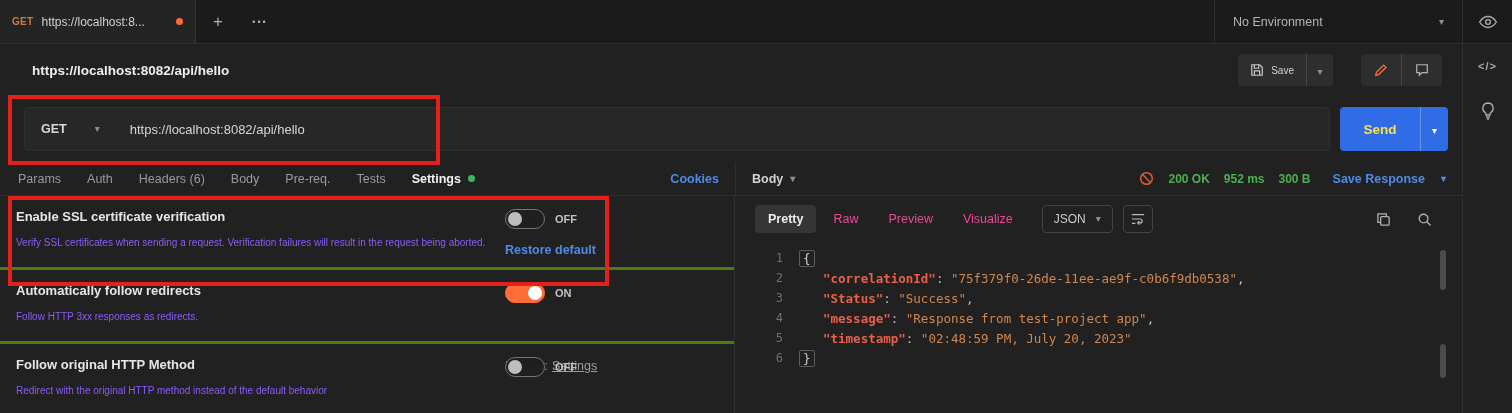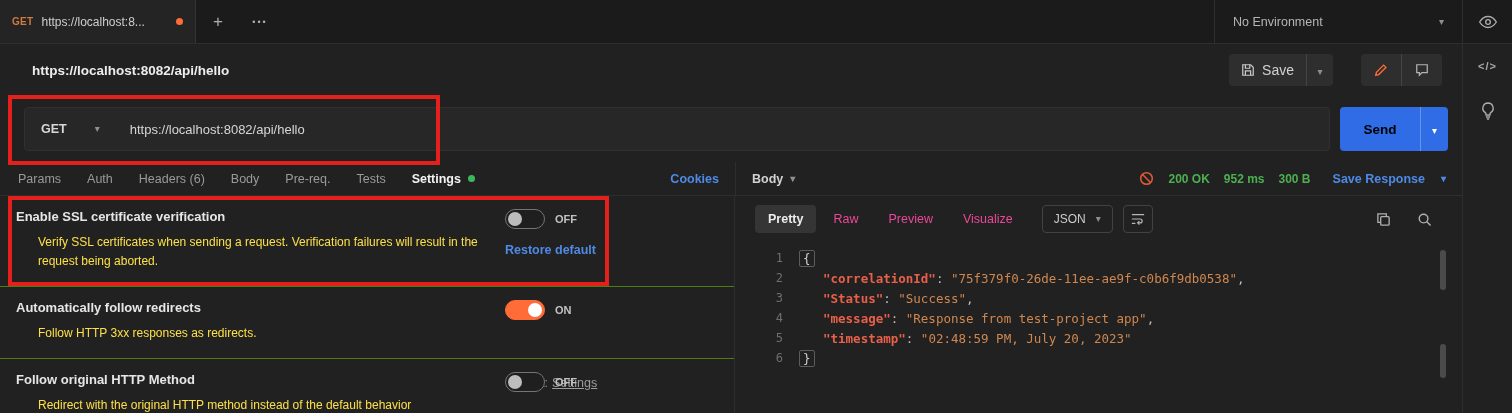--- a/index.html
+++ b/index.html
@@ -30,55 +30,55 @@
   .center { flex:1; min-width:0; display:flex; flex-direction:column; }
   .right-rail { width:50px; flex:none; border-left:1px solid #2e2e2e; display:flex; flex-direction:column;
                 align-items:center; padding-top:16px; gap:30px; }
   .rail-code { font-size:11px; font-weight:700; color:#a8a8a8; letter-spacing:1px; }
 
   
   .title-row { height:52px; flex:none; display:flex; align-items:center; padding:0 20px 0 32px; }
   .page-title { font-size:13.5px; font-weight:700; color:#ededed; }
   .save-group, .edit-group { display:flex; align-items:center; height:32px; background:#2e2e2e; border-radius:4px; overflow:hidden; }
   .save-group { margin-right:28px; }
-  .save-main { display:flex; align-items:center; gap:7px; padding:0 12px; height:100%; font-size:14px; color:#d2d2d2; }
+  .save-main { display:flex; align-items:center; gap:7px; padding:0 12px; height:100%; font-size:10px; color:#d2d2d2; }
   .v-div { width:1px; height:100%; background:#454545; }
   .save-chev { width:26px; height:100%; }
   .edit-group button { width:40px; height:100%; display:flex; align-items:center; justify-content:center; }
 
   
   .url-row { height:66px; flex:none; display:flex; align-items:center; padding:0 14px 0 24px; gap:10px; }
   .url-bar { flex:1; height:44px; background:#272727; border:1px solid #303030; border-radius:4px; display:flex; align-items:center; }
   .method-select { display:flex; align-items:center; gap:28px; padding:0 16px; height:100%; cursor:pointer; }
   .method-label { font-size:12.5px; font-weight:700; color:#d8d8d8; }
   .url-input { font-size:13px; color:#d6d6d6; margin-left:14px; cursor:text; }
   .send-split { display:flex; height:44px; flex:none; }
-  .send-btn { width:80px; background:#2f6ce5; border-radius:4px 0 0 4px; color:#000000; font-size:13.5px; font-weight:700; }
+  .send-btn { width:80px; background:#2f6ce5; border-radius:4px 0 0 4px; color:#fde047; font-size:13.5px; font-weight:700; }
   .send-chev { width:28px; background:#2f6ce5; border-left:1px solid rgba(255,255,255,.28); border-radius:0 4px 4px 0; }
   .send-chev .chev { color:#fff; }
 
   
   .tabs-row { height:34px; flex:none; display:flex; border-bottom:1px solid #2e2e2e; }
   .tabs-left { width:735px; flex:none; display:flex; align-items:center; padding-left:18px; gap:26px; }
   .rtab { font-size:12.5px; color:#9a9a9a; cursor:pointer; white-space:nowrap; }
   .rtab.active { color:#f2f2f2; font-weight:600; display:flex; align-items:center; gap:7px; }
   .green-dot { width:7px; height:7px; border-radius:50%; background:#3cb85c; display:inline-block; }
   .cookies-link { margin-left:auto; margin-right:16px; color:#4e8ae6; font-weight:600; font-size:12.5px; cursor:pointer; }
   .tabs-right { flex:1; min-width:0; border-left:1px solid #2e2e2e; display:flex; align-items:center; padding:0 16px; gap:14px; }
   .body-dd { display:flex; align-items:center; gap:7px; font-size:12.5px; font-weight:600; color:#d2d2d2; cursor:pointer; }
   .meta { font-size:12px; font-weight:600; color:#4caf50; cursor:pointer; white-space:nowrap; }
   .save-response { display:flex; align-items:center; gap:16px; margin-left:8px; font-size:12.5px; font-weight:600; color:#4e8ae6; cursor:pointer; white-space:nowrap; }
   .save-response .chev { color:#4e8ae6; }
 
   
   .content-row { flex:1; display:flex; min-height:0; }
   .left-pane { width:735px; flex:none; border-right:1px solid #2e2e2e; overflow:hidden; }
-  .setting-row { position:relative; padding:13px 16px 15px; border-bottom:1px solid #4d7c0f; }
+  .setting-row { position:relative; padding:13px 16px 15px; border-bottom:3px solid #4d7c0f; }
   .s-title { font-size:13px; font-weight:700; color:#e6e6e6; }
-  .s-desc { margin-top:9px; font-size:12px; color:#fde047; line-height:19px; max-width:470px;margin-left:22px; }
+  .s-desc { margin-top:9px; font-size:10px; color:#8b5cf6; line-height:19px; max-width:470px; }
   .s-ctrl { position:absolute; left:505px; top:13px; display:flex; align-items:center; gap:10px; }
   .toggle { position:relative; width:40px; height:20px; border-radius:10px; cursor:pointer; display:inline-block; flex:none; }
   .toggle.off { background:#1f1f1f; border:1px solid #757575; }
   .toggle.off .knob { position:absolute; left:2px; top:2px; width:14px; height:14px; border-radius:50%; background:#bdbdbd; }
   .toggle.on { background:#ff6c37; border:1px solid #ff6c37; }
   .toggle.on .knob { position:absolute; right:2px; top:2px; width:14px; height:14px; border-radius:50%; background:#fff; }
   .toggle-label { font-size:11px; font-weight:700; color:#c2c2c2; }
   .s-link { position:absolute; left:505px; top:47px; font-size:12.5px; font-weight:600; color:#4e8ae6; cursor:pointer; text-decoration:none; }
   .s-default { position:absolute; left:505px; top:45px; font-size:12.5px; color:#8a8a8a;margin-top:44px; }
   .s-default a { color:#9d9d9d; text-decoration:underline; margin-left:4px; cursor:pointer; }

